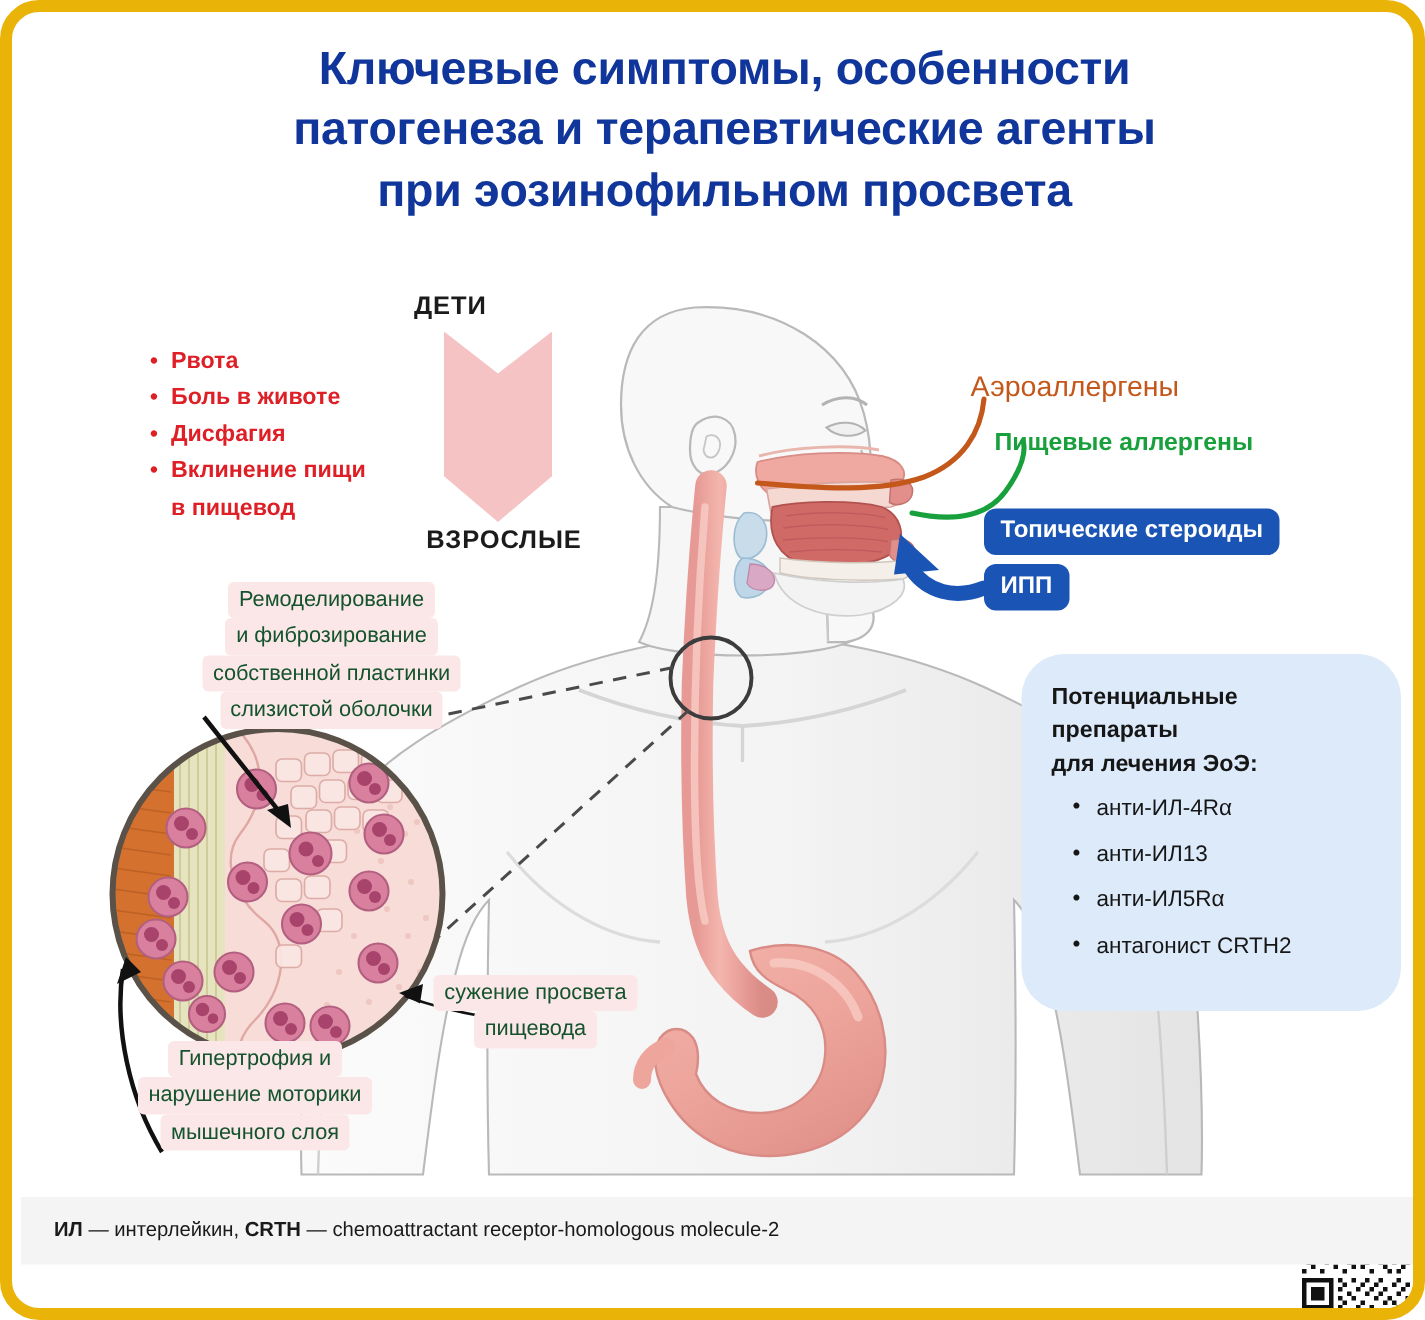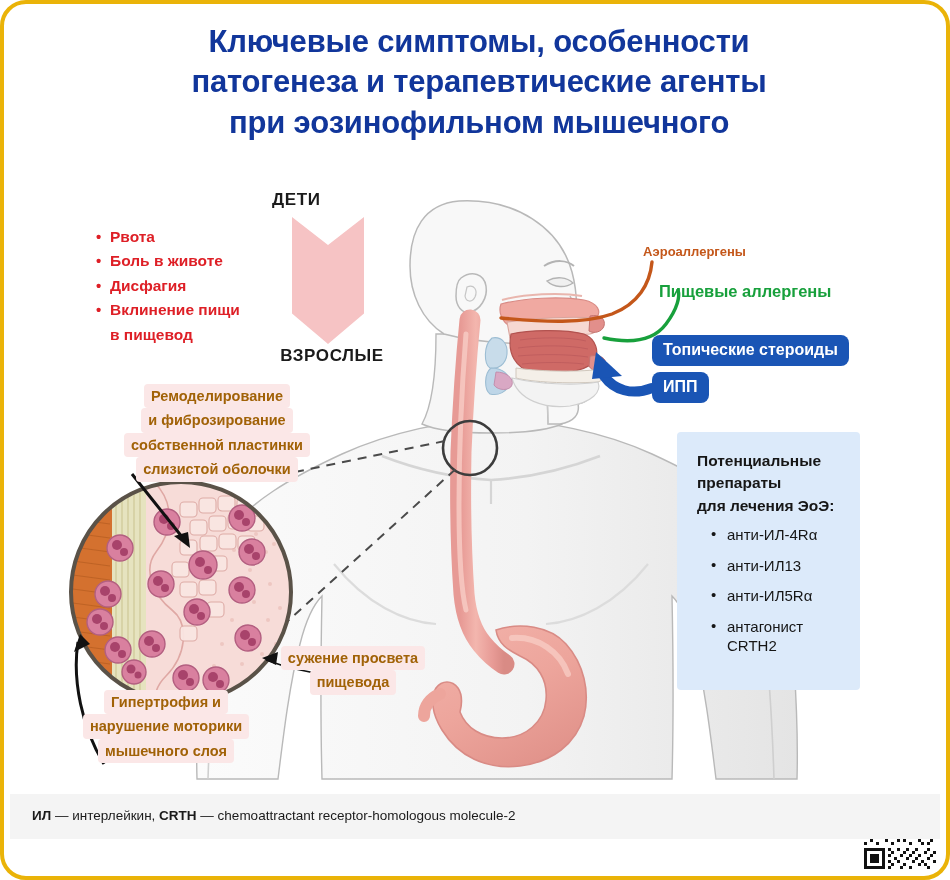--- a/index.html
+++ b/index.html
@@ -3,21 +3,21 @@
 <meta charset="utf-8">
 <style>
   html,body{margin:0;padding:0;background:#ffffff;}
   body{font-family:"Liberation Sans","DejaVu Sans",sans-serif;}
 
   #poster{
     position:relative;
     width:950px;height:880px;
     box-sizing:border-box;
     background:#ffffff;
-    border:4px solid #eab308;
+    border:8px solid #eab308;
     border-radius:26px;
     overflow:hidden;
   }
 
   
   .title{
     position:absolute;left:50px;top:18px;width:850px;
     text-align:center;
     color:#11369B;
     font-weight:bold;
@@ -54,21 +54,21 @@
   }
   .arrow-down{
     position:absolute;left:288px;top:213px;width:72px;height:127px;
     background:#F6C3C4;
     clip-path:polygon(0% 0%, 50% 22%, 100% 0%, 100% 76%, 50% 100%, 0% 76%);
   }
 
   
   .lbl-aero{
     position:absolute;left:639px;top:240px;
-    color:#C4571A;font-weight:bold;font-size:13px;white-space:nowrap;
+    color:#C4571A;font-weight:normal;font-size:19px;white-space:nowrap;
   }
   .lbl-food{
     position:absolute;left:655px;top:278px;
     color:#18A03C;font-weight:bold;font-size:16.5px;white-space:nowrap;
   }
 
   
   .pill{
     position:absolute;
     background:#1A55B5;color:#ffffff;
@@ -77,22 +77,22 @@
     padding:5px 11px 6px 11px;
     white-space:nowrap;
     line-height:1.25;
     text-align:right;
   }
   .pill-steroid{left:648px;top:331px;}
   .pill-ipp{left:648px;top:368px;}
 
   
   .drugbox{
-    position:absolute;left:673px;top:428px;width:183px;
-    background:#DCEAFA;border-radius:4px;
+    position:absolute;left:673px;top:428px;width:253px;
+    background:#DCEAFA;border-radius:29px;
     padding:18px 16px 18px 20px;
     box-sizing:border-box;
     color:#161616;
   }
   .drugbox .dhead{
     font-weight:bold;font-size:15.5px;line-height:1.45;
   }
   .drugbox .dhead .ln{display:block;}
   .drugbox ul{list-style:none;margin:8px 0 16px 0;padding:0 0 0 14px;}
   .drugbox li{
@@ -100,23 +100,22 @@
     margin-bottom:11px;padding-left:16px;
   }
   .drugbox li:last-child{margin-bottom:0;}
   .drugbox li::before{
     content:"\2022";position:absolute;left:0;top:-1px;font-size:15px;
   }
 
   
   .callout{
     position:absolute;
-    color:#a16207;font-size:14.5px;line-height:1.55;
+    color:#14532d;font-size:14.5px;line-height:1.55;
     text-align:center;
-    font-weight:bold;
   }
   .callout .ln{
     display:block;
     background:#FBE7E7;
     padding:1px 7px;
     border-radius:4px;
     width:fit-content;
     margin:0 auto;
   }
   .co-remodel{left:105px;top:380px;width:216px;}
@@ -138,21 +137,21 @@
           pointer-events:none;}
 </style>
 </head>
 <body>
 
 <div id="poster">
 
   <div class="title">
     <span class="ln">Ключевые симптомы, особенности</span>
     <span class="ln">патогенеза и терапевтические агенты</span>
-    <span class="ln">при эозинофильном мышечного</span>
+    <span class="ln">при эозинофильном просвета</span>
   </div>
 
   <svg class="art" viewBox="0 0 950 880">
     <defs>
       <linearGradient id="bodyGrad" x1="0" y1="0" x2="1" y2="0">
         <stop offset="0%" stop-color="#fbfbfb"></stop>
         <stop offset="55%" stop-color="#f3f3f3"></stop>
         <stop offset="100%" stop-color="#e4e4e4"></stop>
       </linearGradient>
       <linearGradient id="esoGrad" x1="0" y1="0" x2="1" y2="0">

